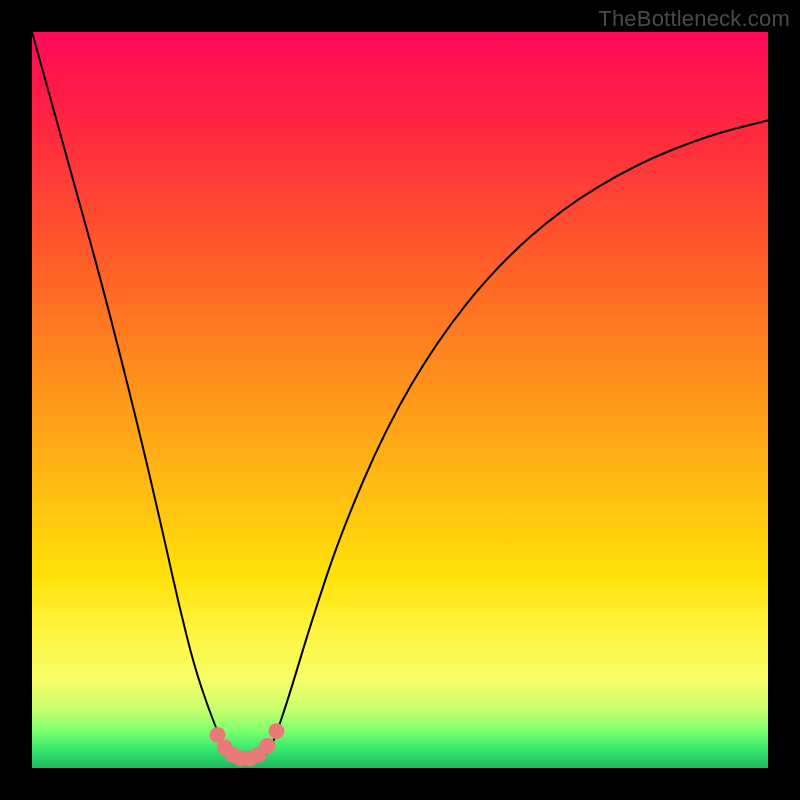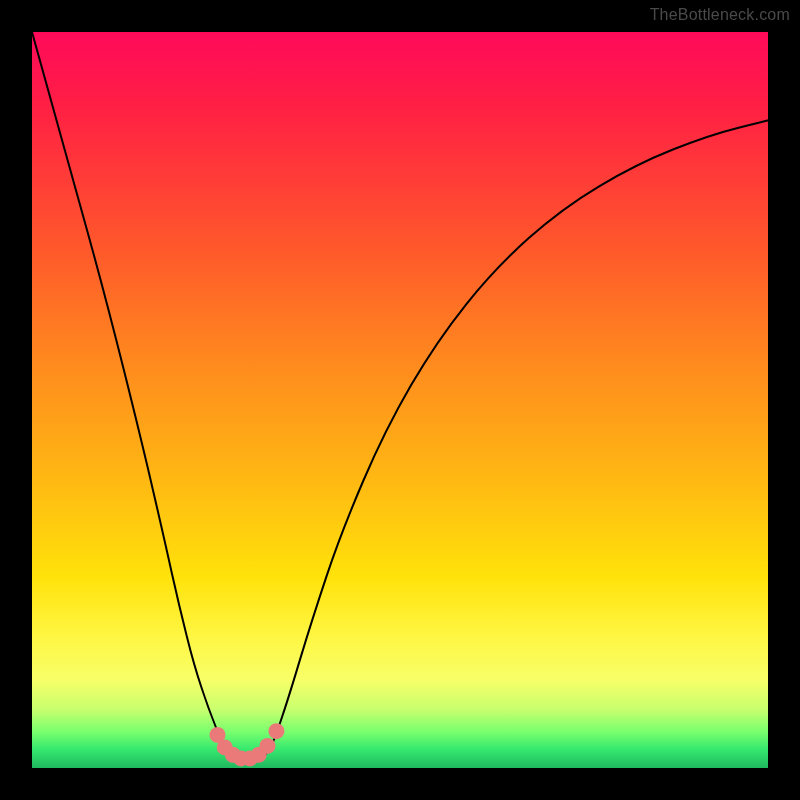--- a/index.html
+++ b/index.html
@@ -38,21 +38,21 @@
       #7bff6e 95%,
       #35e86e 97.5%,
       #1fb85f 100%
     );
   }
   .watermark {
     position: absolute;
     top: 6px;
     right: 10px;
     color: #4a4a4a;
-    font-size: 16px;
+    font-size: 22px;
     font-weight: 400;
     letter-spacing: 0.2px;
   }
   svg.curve {
     position: absolute;
     left: 0;
     top: 0;
   }
 </style>
 </head>

